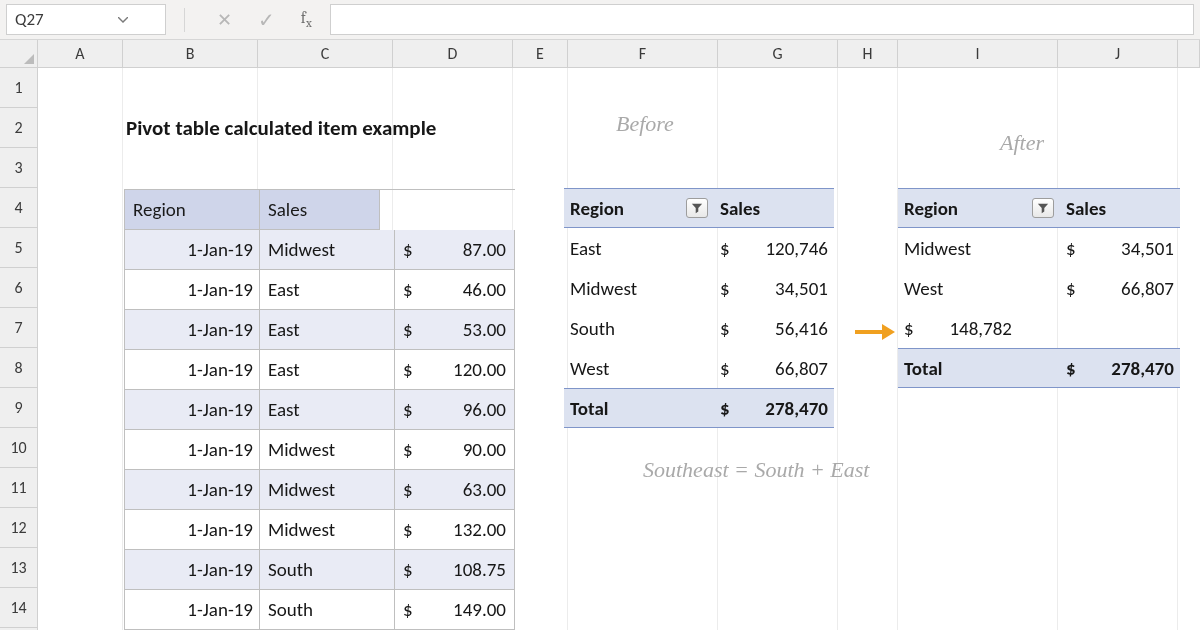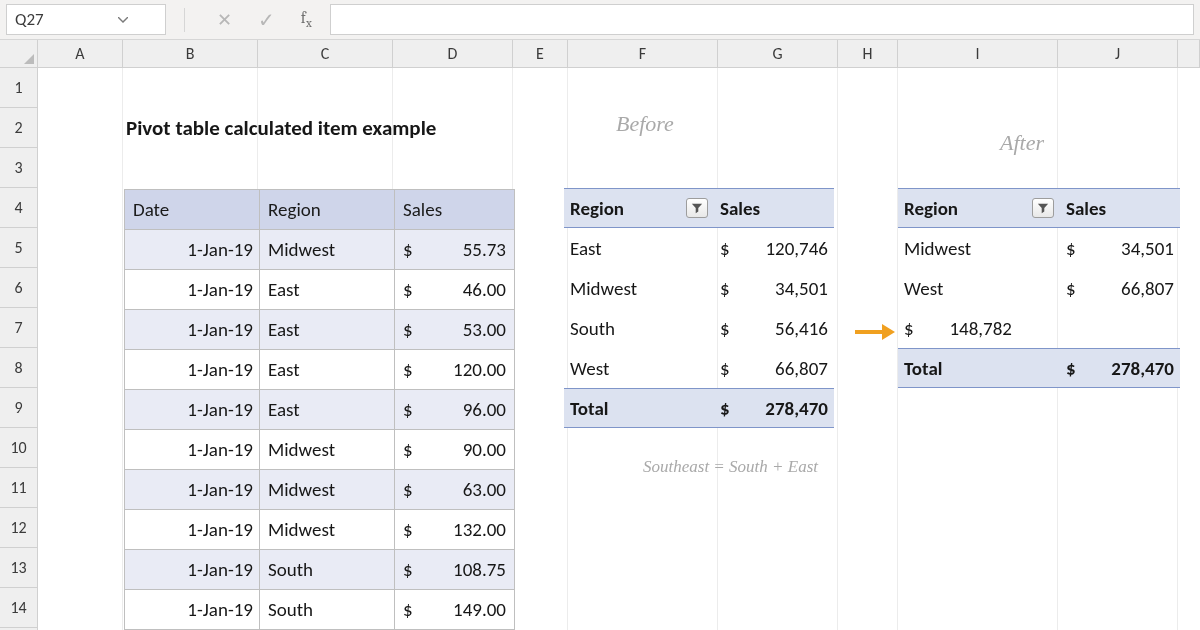--- a/index.html
+++ b/index.html
@@ -136,21 +136,21 @@
   }
   .script {
     font-family: 'Segoe Script', 'Comic Sans MS', cursive;
     color: #a9a9a9;
     font-size: 22px;
     position: absolute;
     font-style: italic;
   }
   .before { left: 570px; top: 43px; margin-left: 8px; }
   .after  { left: 962px;  top: 43px; margin-top: 19px; }
-  .formula-note { left: 605px; top: 389px; font-size: 17px; }
+  .formula-note { left: 605px; top: 389px; font-size: 22px; }
 
   
   .src {
     position: absolute;
     left: 86px; top: 121px;
     border-top: 1px solid #bfbfbf;
     border-left: 1px solid #bfbfbf;
     font-size: 19px;
   }
   .src-row { display: flex; height: 40px; }
@@ -287,31 +287,30 @@
       <div class="col-line" style="left:1019px"></div>
       <div class="col-line" style="left:1139px"></div>
 
     <div class="title">Pivot table calculated item example</div>
     <div class="script before">Before</div>
     <div class="script after">After</div>
     <div class="script formula-note">Southeast = South + East</div>
 
     <div class="src" id="src">
         <div class="src-row hdr">
-    <div class="c date">Date</div>
     <div class="c region">Region</div>
     <div class="c sales">Sales</div>
   </div>
         <div class="src-row even">
       <div class="c date">1-Jan-19</div>
       <div class="c region">Midwest</div>
       <div class="c sales">
             <span class="money">
               <span>$</span>
-              <span>55.73</span>
+              <span>87.00</span>
             </span>
           </div>
     </div>
         <div class="src-row odd">
       <div class="c date">1-Jan-19</div>
       <div class="c region">East</div>
       <div class="c sales">
             <span class="money">
               <span>$</span>
               <span>46.00</span>

